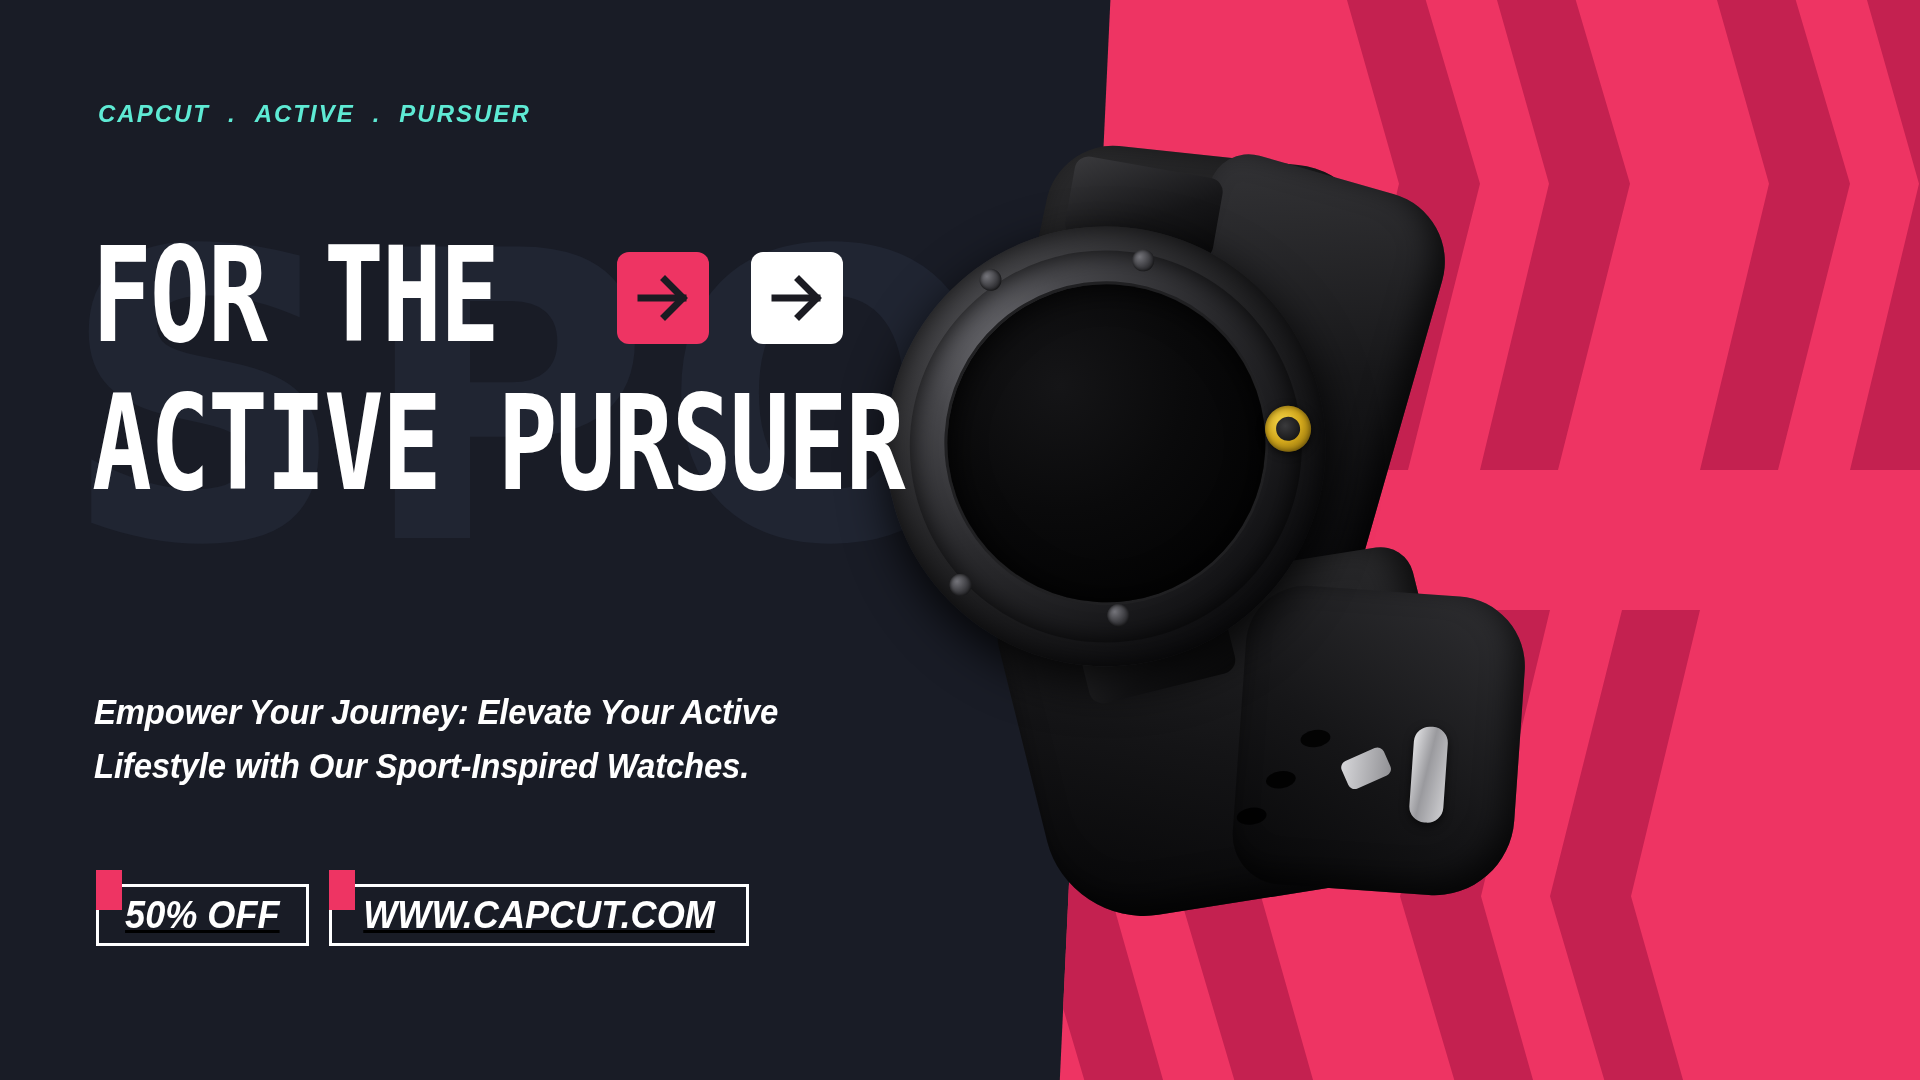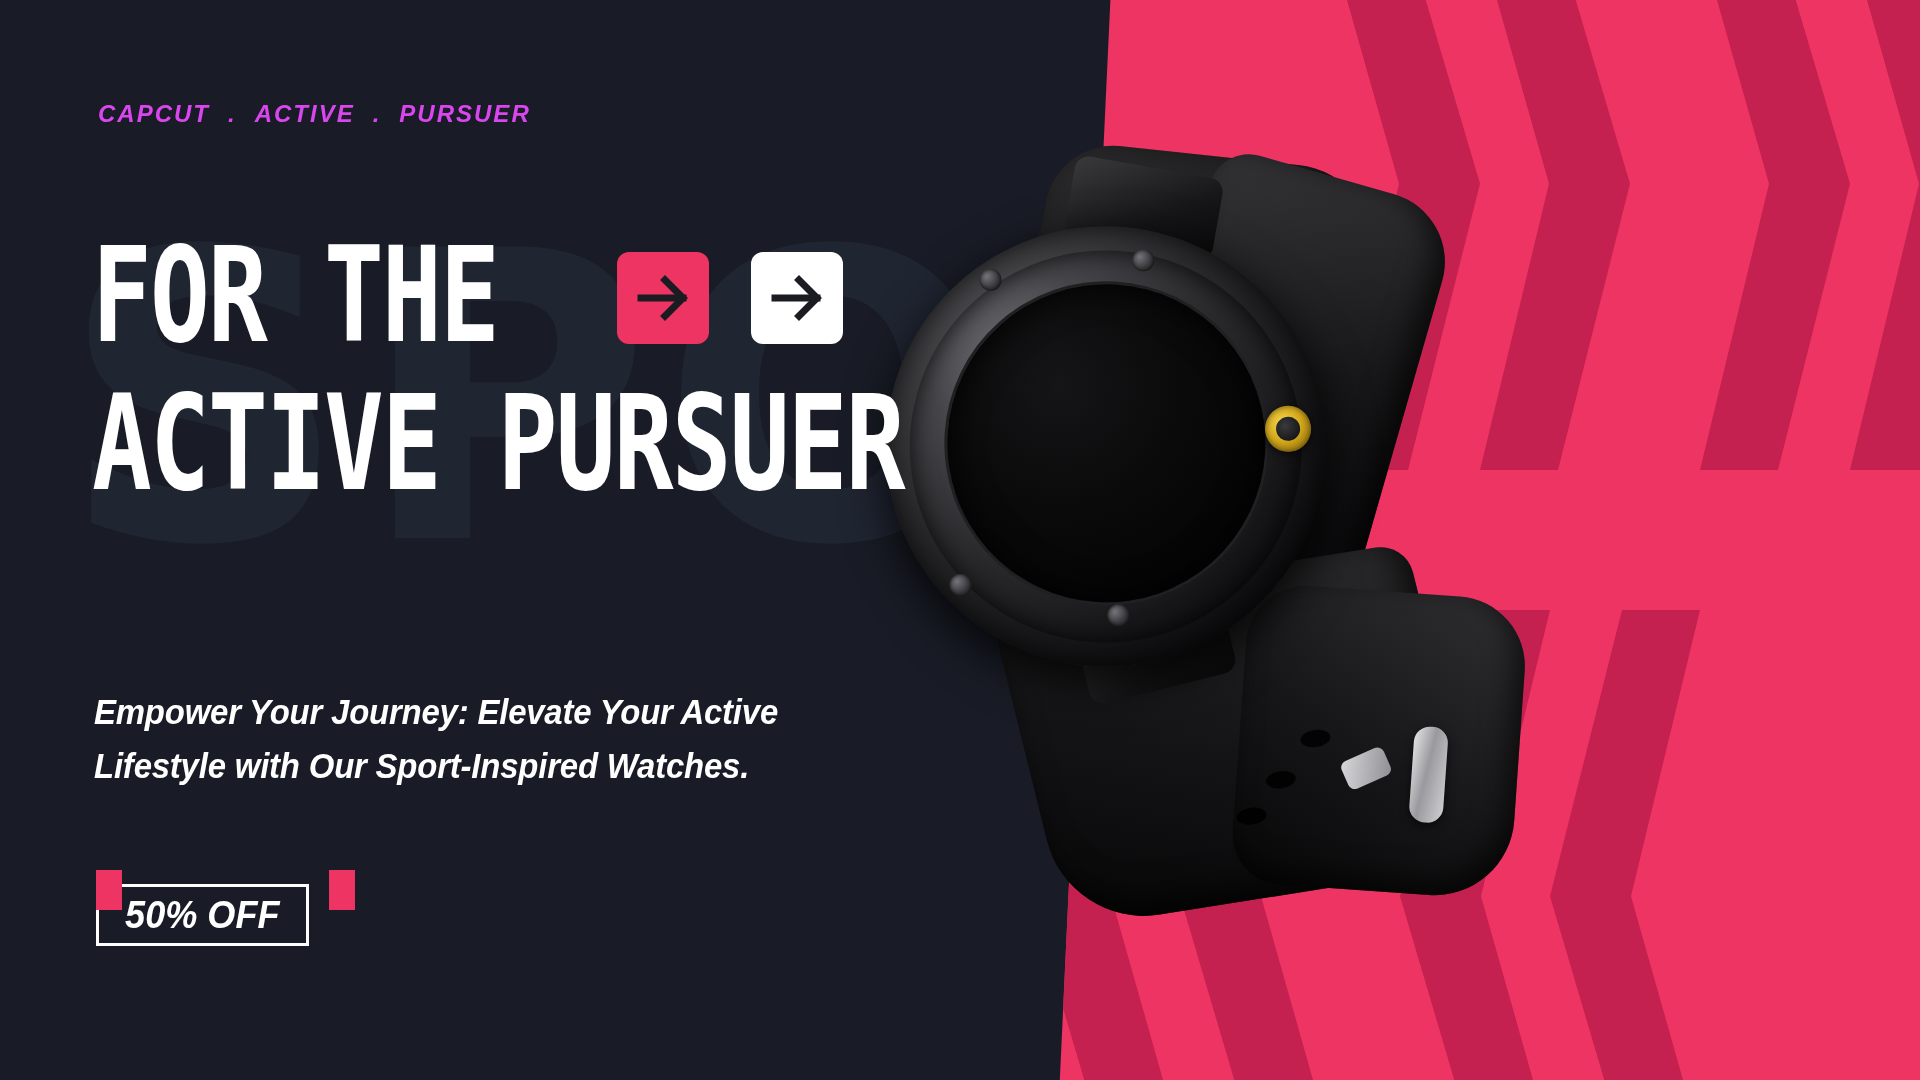--- a/index.html
+++ b/index.html
@@ -35,21 +35,21 @@
     font-weight:700;font-size:400px;letter-spacing:10px;
     color:#202532;line-height:1;
     user-select:none;pointer-events:none;white-space:nowrap;
   }
 
   
   .nav{
     position:absolute;left:96px;top:100px;
     display:flex;align-items:center;gap:0px;
     font-size:24px;font-weight:700;font-style:italic;
-    letter-spacing:2.0px;color:#d946ef;
+    letter-spacing:2.0px;color:#5eead4;
   }
   .nav-item{padding:0 2px;}
   .nav-dot{padding:0 16px;font-weight:700;}
 
   
   .headline{
     position:absolute;left:92px;top:244px;width:1000px;
   }
   .hl-row{display:flex;align-items:center;}
   .hl-text{
@@ -89,20 +89,21 @@
     position:absolute;left:96px;top:870px;
     display:flex;align-items:flex-start;gap:20px;
   }
   .badge{position:relative;}
   .badge-box{
     border:3px solid #ffffff;
     height:62px;
     display:flex;align-items:center;justify-content:center;
     padding:0 22px;
     margin-top:14px;
+    text-decoration:underline;
   }
   .badge-label{
     font-family:"Liberation Sans", sans-serif;
     font-style:italic;font-weight:700;
     font-size:38px;letter-spacing:0px;color:#ffffff;
     white-space:nowrap;
     transform:scaleX(0.95);
   }
   .badge-sq{
     position:absolute;left:0px;top:0px;
@@ -279,16 +280,19 @@
 
   <div class="badges">
     <div class="badge">
       <div class="badge-sq"></div>
       <div class="badge-box">
         <span class="badge-label">50% OFF</span>
       </div>
     </div>
     <div class="badge">
       <div class="badge-sq"></div>
+      <div class="badge-box">
+        <span class="badge-label">WWW.CAPCUT.COM</span>
+      </div>
     </div>
   </div>
 
 </div>
 
 </body></html>

